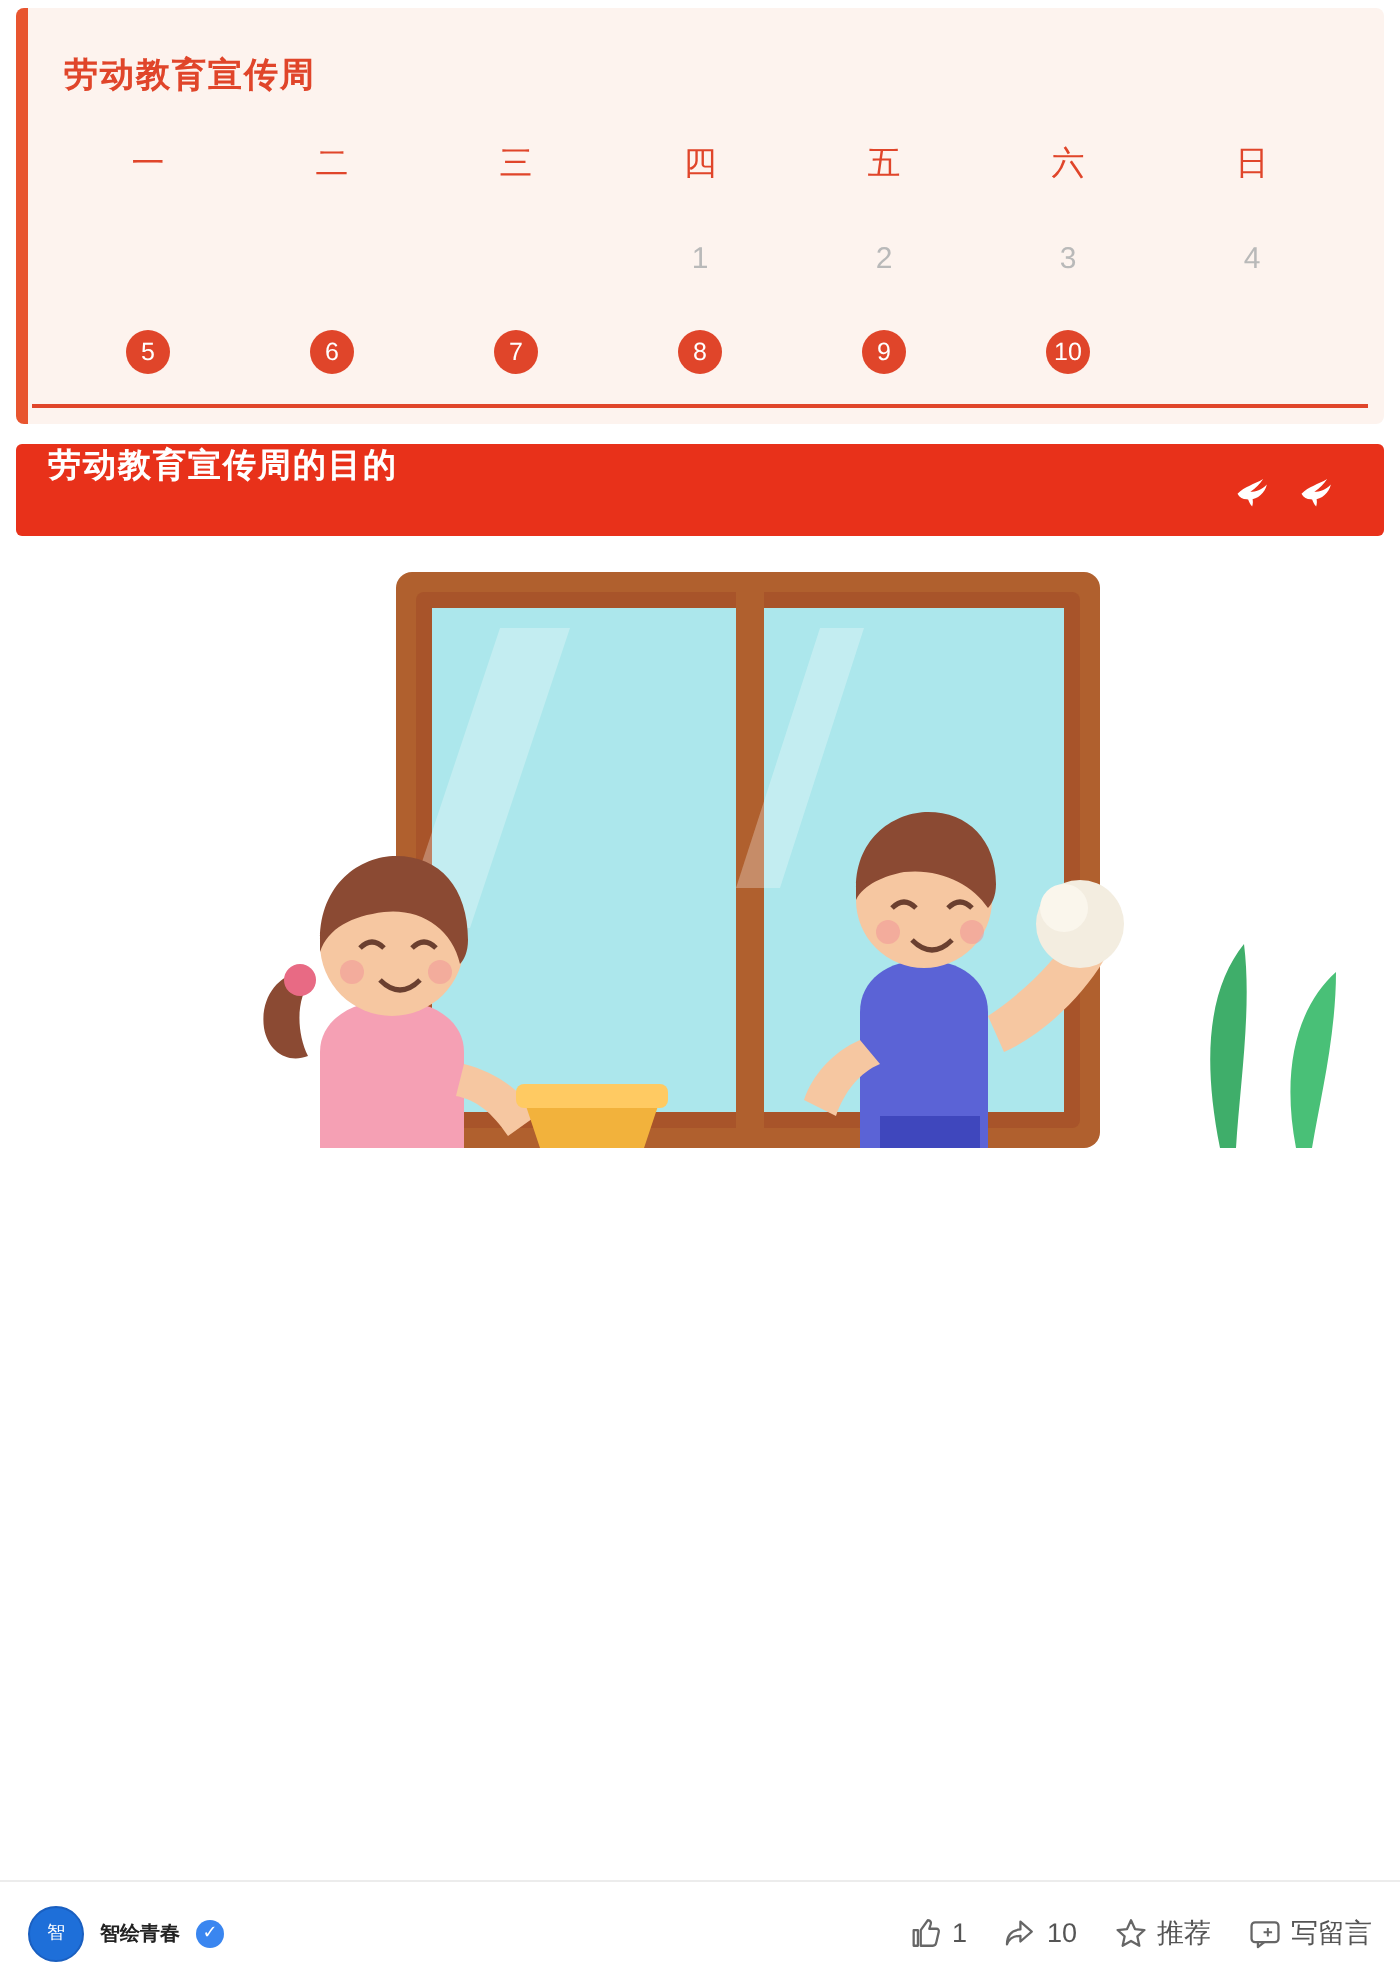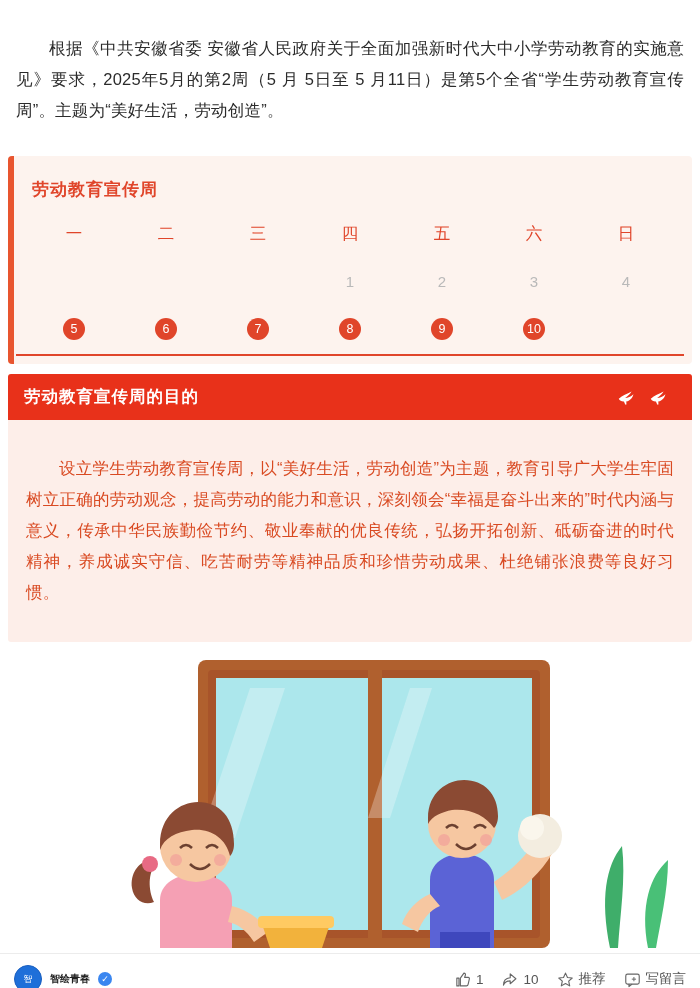--- a/index.html
+++ b/index.html
@@ -102,21 +102,20 @@
   .purpose {
     margin: 10px 8px 0 8px;
     background: #fdeee9;
     border-radius: 3px;
     overflow: hidden;
   }
   .purpose-head {
     background: #e8311a;
     height: 46px;
     display: flex;
-    align-items: center;
     justify-content: space-between;
     padding: 0 16px;
     position: relative;
     gap: 12px;
   }
   .purpose-head .ttl {
     color: #fff;
     font-size: 16.5px;
     font-weight: bold;
     letter-spacing: 1px;
@@ -208,21 +207,20 @@
     font-size: 13.5px;
     color: #555;
   }
   .act svg { display: block; }
 </style>
 </head>
 <body>
 
 <div class="page">
 
-  <p class="intro">根据《中共安徽省委 安徽省人民政府关于全面加强新时代大中小学劳动教育的实施意见》要求，2025年5月的第2周（5 月 5日至 5 月11日）是第5个全省“学生劳动教育宣传周”。主题为“美好生活，劳动创造”。</p>
 
   <div class="cal-card">
     <div class="cal-accent"></div>
     <div class="cal-title">劳动教育宣传周</div>
     <div class="cal-grid">
       <div class="hd">一</div>
       <div class="hd">二</div>
       <div class="hd">三</div>
       <div class="hd">四</div>
       <div class="hd">五</div>
@@ -254,21 +252,20 @@
         <svg class="bird" viewBox="0 0 24 24">
           <path d="M3 14 C7 10, 12 9, 17 6 C15 9, 13 11, 10 13 C13 13, 16 12, 19 9 C18 14, 13 18, 8 17 C6 17, 4 16, 3 14 Z" fill="#ffffff"></path>
           <path d="M9 13 C11 15, 12 18, 11 21 C9 19, 8 16, 9 13 Z" fill="#ffffff"></path>
         </svg>
         <svg class="bird" viewBox="0 0 24 24">
           <path d="M3 14 C7 10, 12 9, 17 6 C15 9, 13 11, 10 13 C13 13, 16 12, 19 9 C18 14, 13 18, 8 17 C6 17, 4 16, 3 14 Z" fill="#ffffff"></path>
           <path d="M9 13 C11 15, 12 18, 11 21 C9 19, 8 16, 9 13 Z" fill="#ffffff"></path>
         </svg>
       </div>
     </div>
-    <p class="purpose-body">设立学生劳动教育宣传周，以“美好生活，劳动创造”为主题，教育引导广大学生牢固树立正确的劳动观念，提高劳动的能力和意识，深刻领会“幸福是奋斗出来的”时代内涵与意义，传承中华民族勤俭节约、敬业奉献的优良传统，弘扬开拓创新、砥砺奋进的时代精神，养成诚实守信、吃苦耐劳等精神品质和珍惜劳动成果、杜绝铺张浪费等良好习惯。</p>
   </div>
 
   <div class="illus">
     <svg width="700" height="300" viewBox="0 0 700 300">
 
       <rect x="198" y="12" width="352" height="288" rx="8" fill="#b0602e"></rect>
       <rect x="208" y="22" width="332" height="268" rx="4" fill="#a8542a"></rect>
       <rect x="216" y="30" width="152" height="252" fill="#9fe3e8"></rect>
       <rect x="380" y="30" width="152" height="252" fill="#9fe3e8"></rect>
       <rect x="216" y="30" width="152" height="252" fill="#b9ecef" opacity="0.5"></rect>

